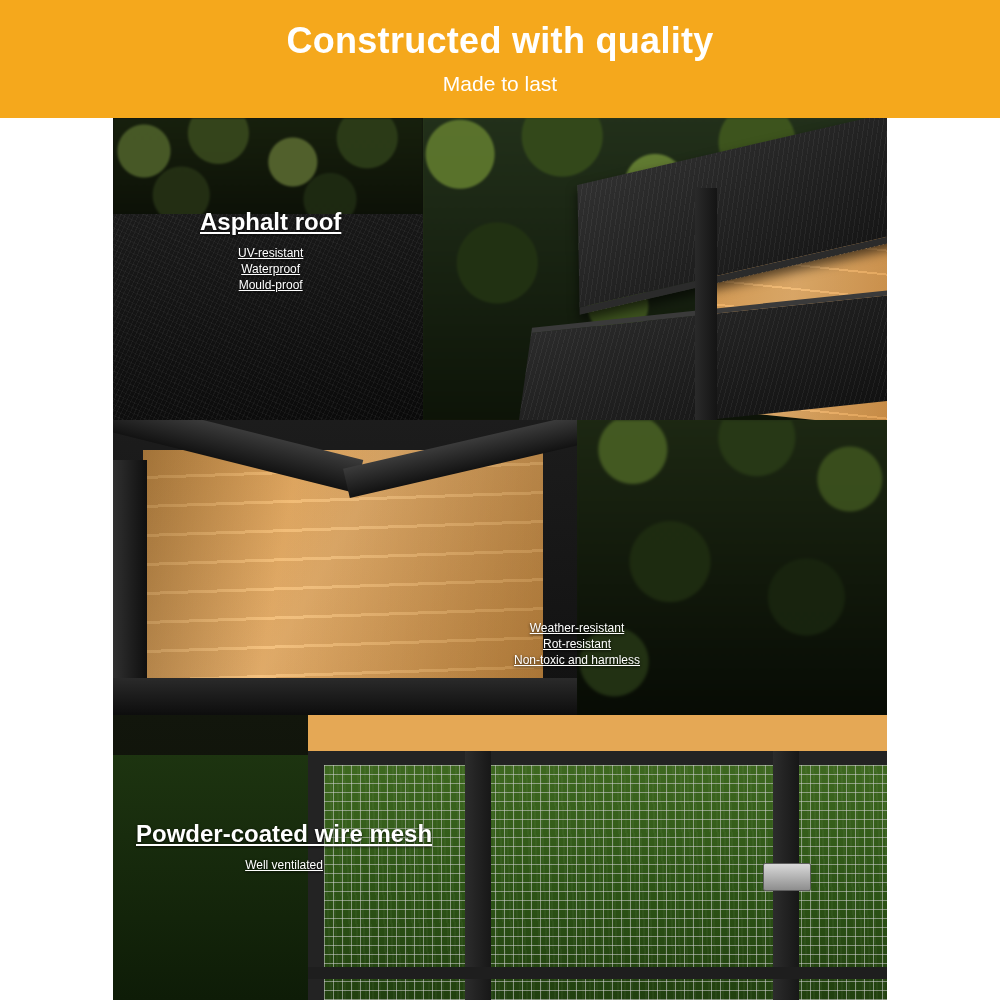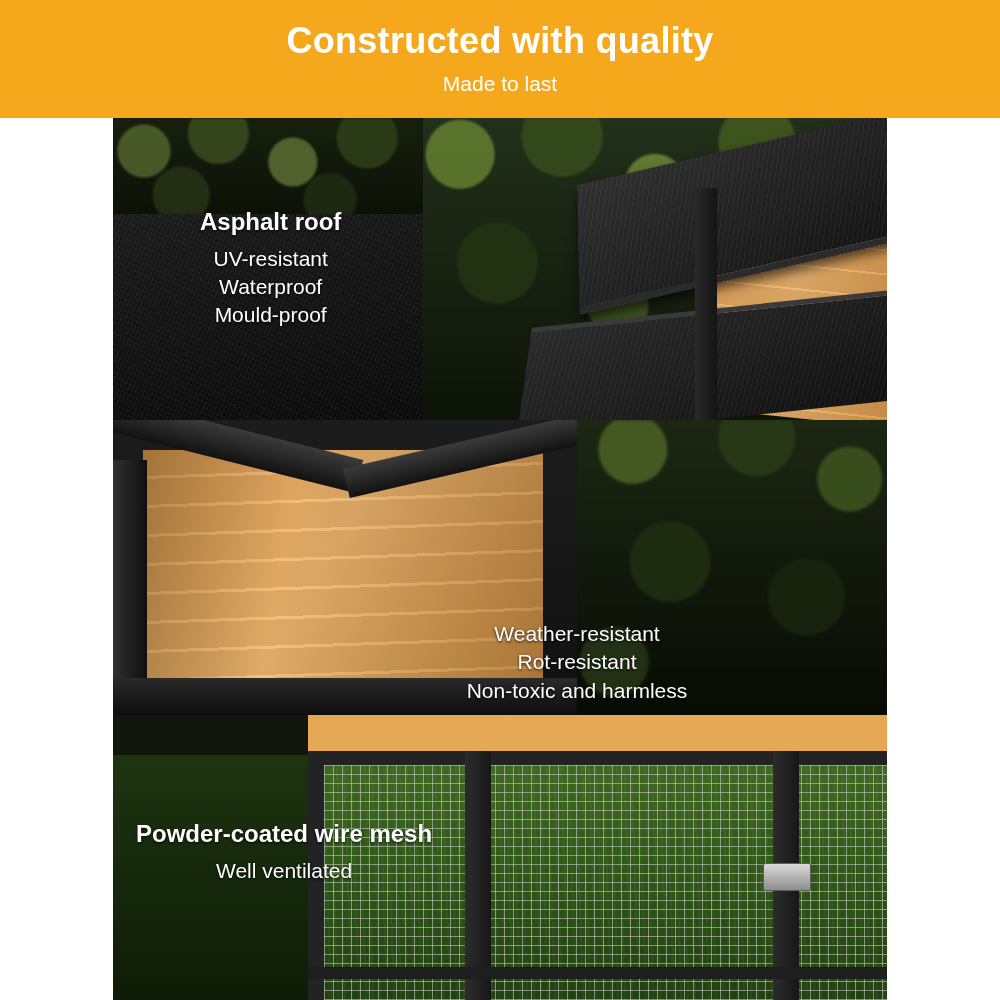--- a/index.html
+++ b/index.html
@@ -297,29 +297,30 @@
     left: 195px; top: 252px;
     width: 579px; height: 12px;
     background: #1e1e1e;
   }
 
   
   .callout {
     position: absolute;
     color: #ffffff;
     text-shadow: 0 1px 3px rgba(0,0,0,0.85);
+    text-decoration: underline;
   }
   .callout .c-title {
     font-size: 24px;
     font-weight: bold;
     margin-bottom: 8px;
     line-height: 1.2;
   }
   .callout .c-line {
-    font-size: 21px;
+    font-size: 12px;
     line-height: 1.35;
     font-weight: normal;
   }
   .callout.center { text-align: center; }
 
   .co-asphalt {
     left: 200px;
     top: 208px;
   }
   .co-fir {

